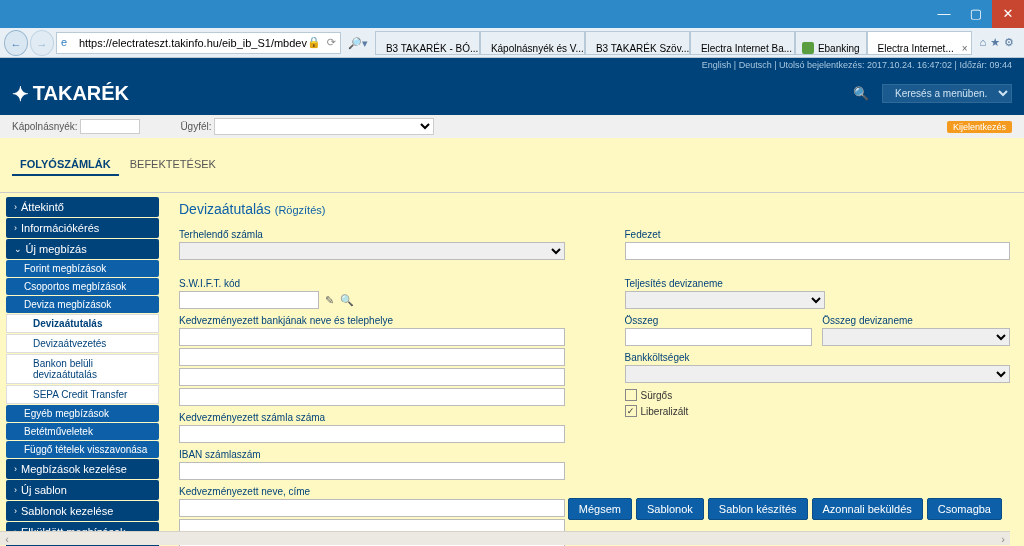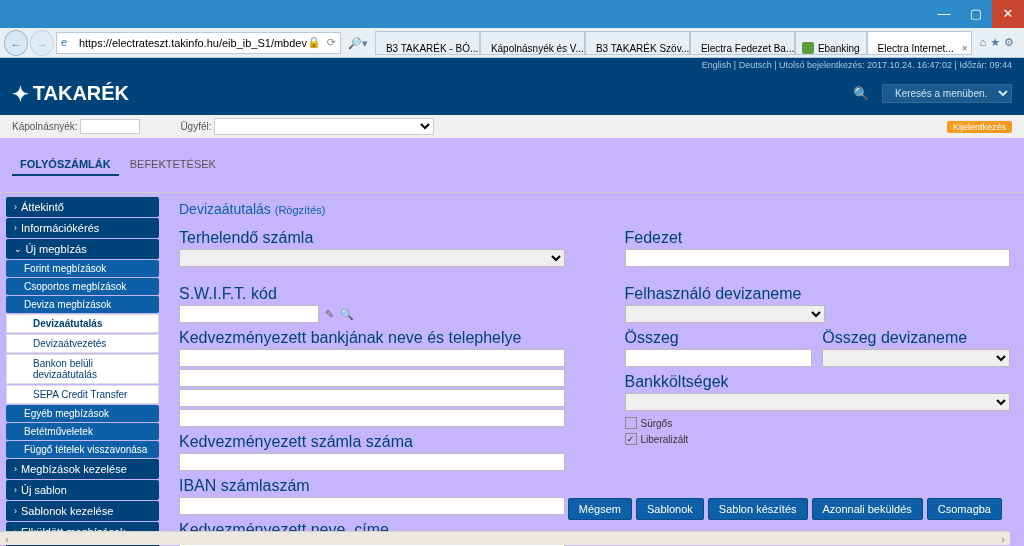--- a/index.html
+++ b/index.html
@@ -17,21 +17,21 @@
     .addr-right { display: flex; gap: 2px; align-items: center; margin-left: 4px; }
     .rightbtn { width: 22px; height: 22px; text-align: center; line-height: 22px; color: #5a7ba3; }
     .tabs { display: flex; align-items: center; gap: 0; margin-left: 4px; }
     .tab { height: 24px; border: 1px solid #b8c9d8; padding: 0 6px; display: flex; align-items: flex-end; gap: 4px; font-size: 10px; background: #e8f0f6; max-width: 105px; overflow: hidden; white-space: nowrap; }
     .tab.active { background: #fff; }
     .tab .x { margin-left: 4px; color: #666; }
     .favicon { width: 12px; height: 12px; display: inline-block; border-radius: 2px; }
     .favicon.blu { background: #2d7cc0; }
     .favicon.grn { background: #5a9e3f; }
     .starbar { display: flex; gap: 4px; padding: 0 6px; color: #fff; }
-    .content { flex: 1; overflow: auto; background: #c4b5fd; position: relative; }
+    .content { flex: 1; overflow: auto; background: #fef9c3; position: relative; }
     .topbar { background: #00427a; color: #fff; height: 43px; display: flex; align-items: center; justify-content: space-between; padding: 0 12px; }
     .topbar .right { display: flex; align-items: center; gap: 12px; font-size: 10px; }
     .searchbox { background: #1a5a8f; border: 1px solid #2d6a9a; color: #cfe3f2; padding: 2px 8px; width: 130px; font-size: 10px; }
     .meta { background: #00427a; color: #a8c8e0; text-align: right; font-size: 9px; padding: 2px 12px; }
     .meta .link { color: #a8c8e0; }
     .logoutbtn { background: #f39a1f; color: #fff; font-size: 9px; padding: 1px 6px; border-radius: 2px; margin-top: 48px; }
     .userrow { background: #f0f0f0; padding: 3px 12px; font-size: 10px; color: #555; display: flex; gap: 40px; align-items: center; }
     .userrow select, .userrow input { border: 1px solid #ccc; font-size: 10px; padding: 1px; background: #fff; }
     .maintabs { border-bottom: 1px solid #ccc; padding: 16px 12px; }
     .maintabs span { display: inline-block; padding: 4px 8px; font-size: 11px; color: #555; }
@@ -44,21 +44,21 @@
     .subitem { background: #0d60a8; color: #fff; padding: 3px 8px 3px 18px; font-size: 10px; margin-bottom: 1px; border-radius: 2px; }
     .subitem.mid { background: #0d60a8; }
     .subsubitem { background: #fff; color: #00427a; padding: 3px 8px 3px 26px; font-size: 10px; margin-bottom: 1px; border: 1px solid #ddd; }
     .subsubitem.sel { font-weight: bold; color: #00427a; }
     .main { flex: 1; padding: 8px 14px; }
     .pagetitle { color: #0d60a8; font-size: 14px; margin-bottom: 12px; }
     .pagetitle .mode { color: #0d60a8; font-size: 11px; }
     .form { display: flex; gap: 60px; }
     .col { flex: 1; }
     .fgroup { margin-bottom: 6px; }
-    .flabel { color: #00427a; font-size: 16px; margin-bottom: 2px; display: block; }
+    .flabel { color: #00427a; font-size: 10px; margin-bottom: 2px; display: block; }
     .finput { width: 100%; border: 1px solid #bbb; height: 18px; font-size: 10px; padding: 0 2px; }
     .finput.narrow { width: 140px; }
     .finput.med { width: 200px; }
     .swiftrow { display: flex; gap: 6px; align-items: center; }
     .chkrow { display: flex; align-items: center; gap: 4px; font-size: 10px; color: #333; margin-top: 4px; }
     .chk { width: 12px; height: 12px; border: 1px solid #888; display: inline-flex; align-items: center; justify-content: center; font-size: 9px; }
     .actionbar { position: absolute; bottom: 26px; right: 22px; display: flex; gap: 4px; }
     .abtn { background: #0d60a8; color: #fff; border: 1px solid #0a4d87; padding: 4px 10px; font-size: 11px; border-radius: 2px; }
     .scrollbar-h { position: absolute; left: 0; right: 14px; bottom: 1px; height: 14px; background: #ece9e2; border-top: 1px solid #d6d2c8; display: flex; align-items: center; justify-content: space-between; }
     .scrollbar-h .arr { width: 14px; text-align: center; color: #888; }
@@ -98,21 +98,21 @@
       <div class="tab">
           <span class="favicon blu"></span>
           <span>Kápolnásnyék és V...</span>
         </div>
       <div class="tab">
           <span class="favicon grn"></span>
           <span>B3 TAKARÉK Szöv...</span>
         </div>
       <div class="tab">
           <span class="favicon grn"></span>
-          <span>Electra Fedezet Ba...</span>
+          <span>Electra Internet Ba...</span>
         </div>
       <div class="tab">
           <span class="favicon grn"></span>
           <span>Ebanking</span>
         </div>
       <div class="tab active">
           <span class="favicon blu"></span>
           <span>Electra Internet...</span>
           <span class="x">×</span>
         </div>
@@ -253,21 +253,21 @@
             </div>
 
           </div>
 
           <div class="col">
             <div class="fgroup">
               <span class="flabel">Fedezet</span>
               <input class="finput" style="">
             </div>
             <div class="fgroup" style="margin-top:18px;">
-              <span class="flabel">Felhasználó devizaneme</span>
+              <span class="flabel">Teljesítés devizaneme</span>
               <select class="finput med"><option></option></select>
             </div>
             <div class="half">
               <div class="fgroup">
                 <span class="flabel">Összeg</span>
                 <input class="finput" style="">
               </div>
               <div class="fgroup">
                 <span class="flabel">Összeg devizaneme</span>
                 <select class="finput"><option></option></select>

